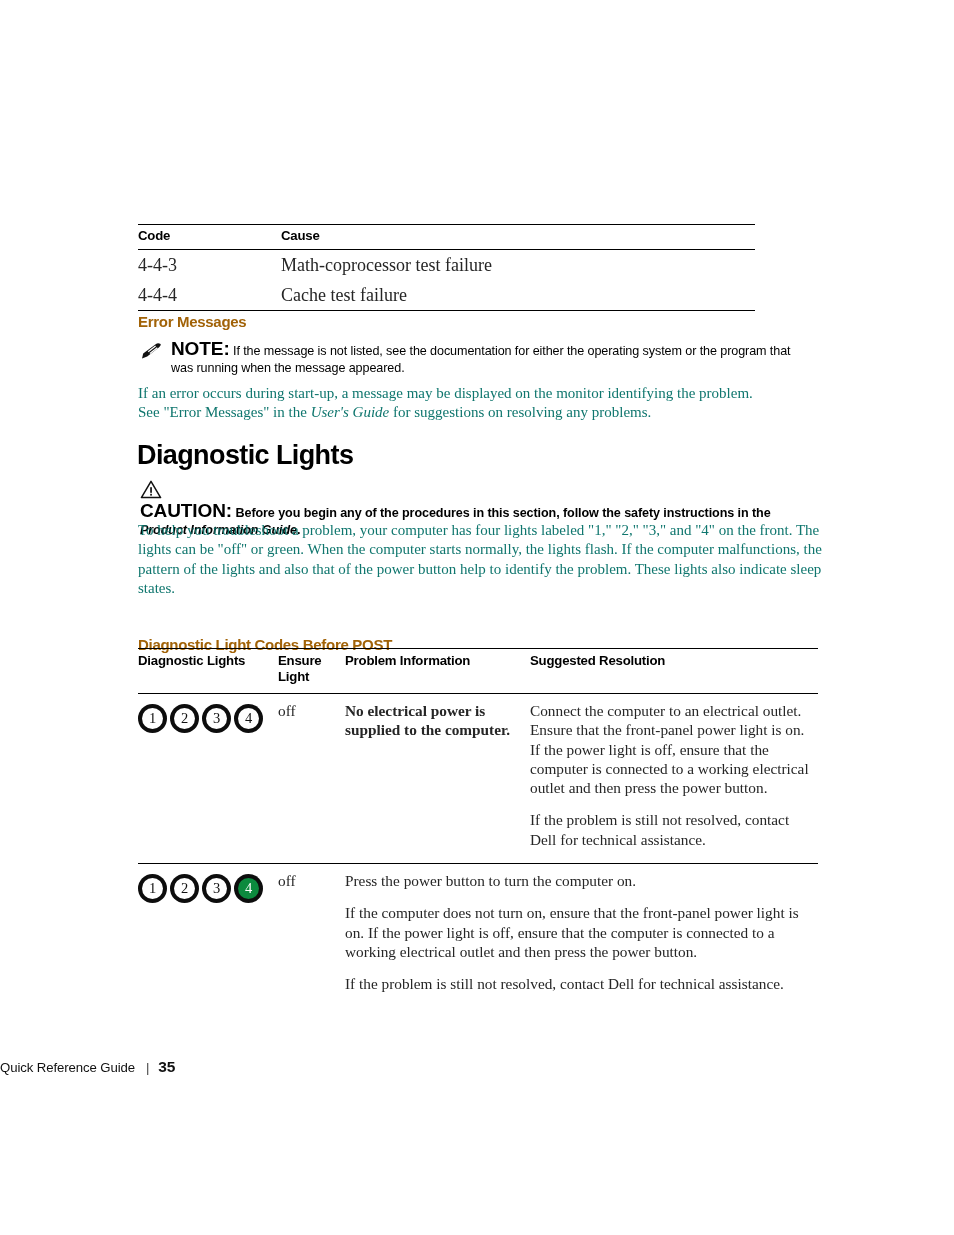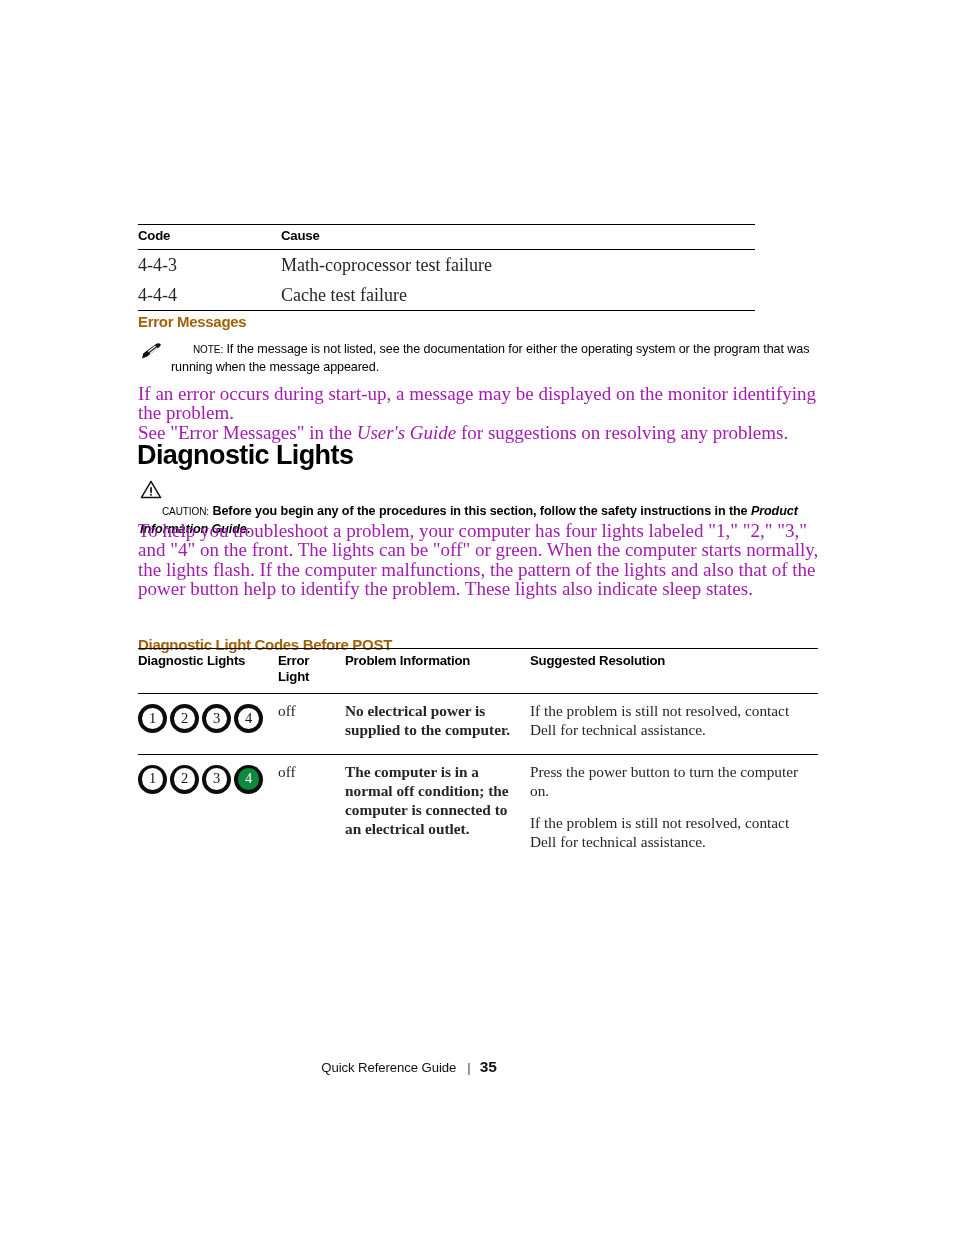--- a/index.html
+++ b/index.html
@@ -88,29 +88,29 @@
     padding-top: 2px;
   }
   .admon-body {
     font-family: "Liberation Sans", "DejaVu Sans", sans-serif;
     font-size: 12.6px;
     line-height: 16.6px;
     color: #000;
     letter-spacing: -0.1px;
   }
   .admon-body b { font-weight: bold; }
-  .admon-body .lead { font-weight: normal; font-size: 10px; margin-left: 22px; }
+  .admon-body .lead { font-weight: bold; font-size: 19px; }
 
   
   .para {
     position: absolute;
     font-family: "Liberation Serif", "DejaVu Serif", serif;
-    font-size: 19px;
+    font-size: 15px;
     line-height: 19.4px;
-    color: #a21caf;
+    color: #0f766e;
   }
 
   
   #diag-table {
     position: absolute;
     left: 138px;
     top: 648px;
     width: 680px;
   }
   #diag-table .rule-top { border-top: 1.6px solid #000; }
@@ -182,21 +182,21 @@
     padding-bottom: 1px;
   }
   .lamp.on span { color: #ffffff; }
 
   
   #footer {
     position: absolute;
     left: 0;
     top: 1058px;
     width: 818px;
-    text-align: center;
+    text-align: left;
     font-family: "Liberation Sans", "DejaVu Sans", sans-serif;
     font-size: 13.2px;
     color: #111;
     letter-spacing: -0.1px;
   }
   #footer .sep {
     display: inline-block;
     margin: 0 9px 0 11px;
     color: #444;
   }
@@ -262,21 +262,21 @@
 
   <div class="para" style="left:138px; top:521px; width:685px;">To help you troubleshoot a problem, your computer has four lights labeled "1," "2," "3," and "4" on the front. The lights can be "off" or green. When the computer starts normally, the lights flash. If the computer malfunctions, the pattern of the lights and also that of the power button help to identify the problem. These lights also indicate sleep states.</div>
 
   <div class="h2-heading" style="left:138px; top:604px;margin-top:32px;">Diagnostic Light Codes Before POST</div>
 
   <div id="diag-table">
     <div class="rule-top"></div>
 
     <div class="dt-head">
       <div class="c-lights">Diagnostic Lights</div>
-      <div class="c-power"><span>Error</span><br><span>Light</span></div>
+      <div class="c-power"><span>Ensure</span><br><span>Light</span></div>
       <div class="c-prob">Problem Information</div>
       <div class="c-res">Suggested Resolution</div>
     </div>
 
     <div class="rule-sep"></div>
 
     <div class="dt-row row-pad-top row-pad-bot">
       <div class="c-lights">
         <div class="lights">
           <div class="lamp">
@@ -291,20 +291,21 @@
           <div class="lamp">
               <span>4</span>
             </div>
         </div>
       </div>
       <div class="c-power">off</div>
       <div class="c-prob">
         <p>No electrical power is supplied to the computer.</p>
       </div>
       <div class="c-res">
+        <p>Connect the computer to an electrical outlet. Ensure that the front-panel power light is on. If the power light is off, ensure that the computer is connected to a working electrical outlet and then press the power button.</p>
         <p>If the problem is still not resolved, contact Dell for technical assistance.</p>
       </div>
     </div>
 
     <div class="rule-sep"></div>
 
     <div class="dt-row row-pad-top row-pad-bot">
       <div class="c-lights">
         <div class="lights">
           <div class="lamp">
@@ -315,25 +316,23 @@
             </div>
           <div class="lamp">
               <span>3</span>
             </div>
           <div class="lamp on">
               <span>4</span>
             </div>
         </div>
       </div>
       <div class="c-power">off</div>
-      <div class="c-prob">
-        <p>The computer is in a normal off condition; the computer is connected to an electrical outlet.</p>
-      </div>
       <div class="c-res">
         <p>Press the power button to turn the computer on.</p>
+        <p>If the computer does not turn on, ensure that the front-panel power light is on. If the power light is off, ensure that the computer is connected to a working electrical outlet and then press the power button.</p>
         <p>If the problem is still not resolved, contact Dell for technical assistance.</p>
       </div>
     </div>
   </div>
 
   <div id="footer">
     <span>Quick Reference Guide</span><span class="sep">|</span><span class="pg">35</span>
   </div>
 
 </div>

